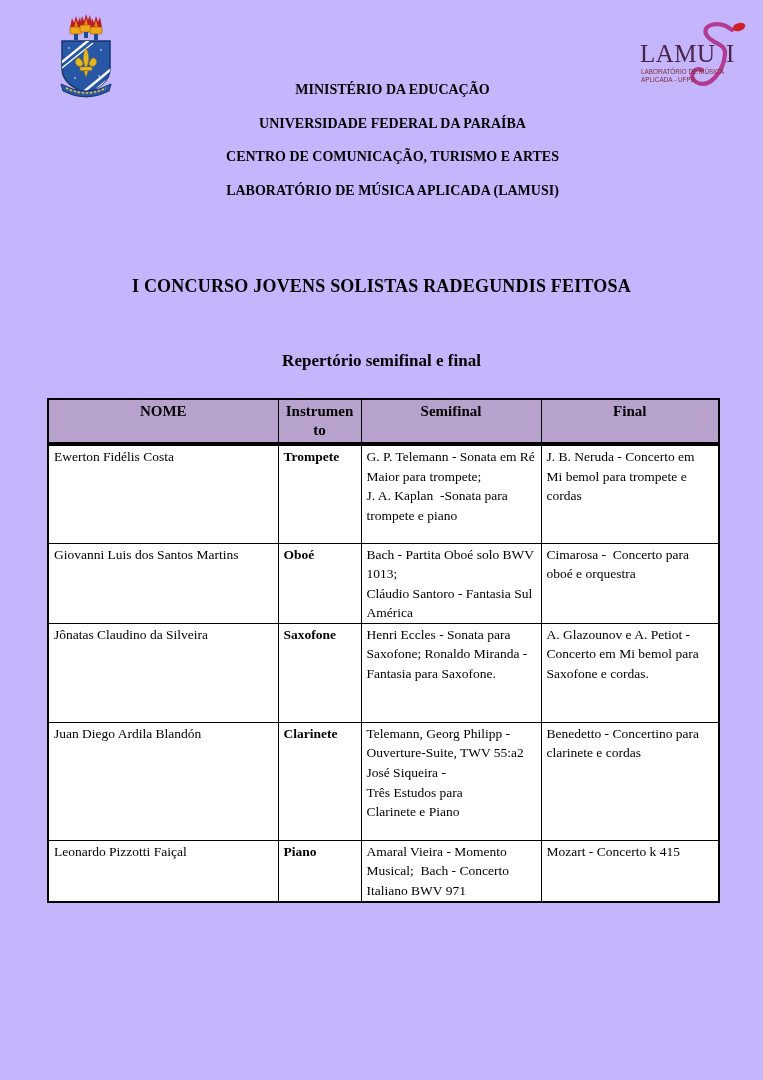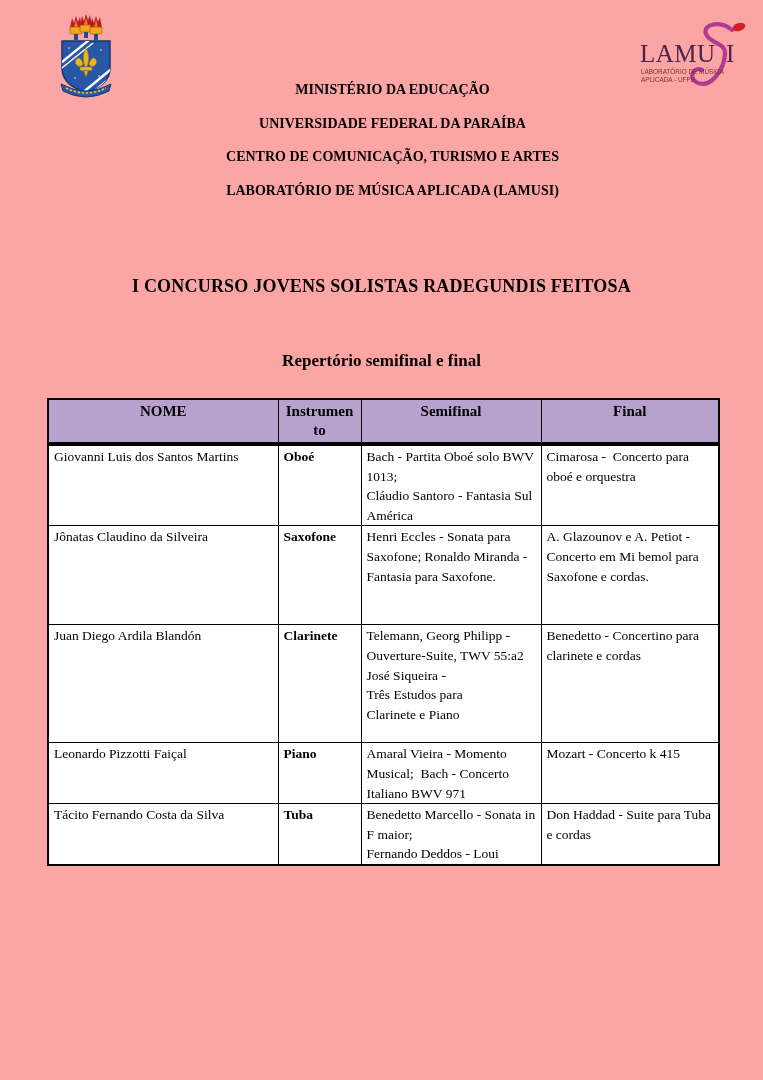--- a/index.html
+++ b/index.html
@@ -1,18 +1,18 @@
 <!DOCTYPE html>
 <html><head>
 <meta charset="utf-8">
 <style>
   html,body { margin:0; padding:0; background:#e8e8e8; }
   .page {
     position:relative; width:763px; height:1080px; margin:0 auto;
-    background:#fca5a5; overflow:hidden;
+    background:#c4b5fd; overflow:hidden;
     font-family:"Liberation Serif", serif; color:#000;
   }
   
   .crest { position:absolute; left:55px; top:14px; }
   .lamusi { position:absolute; left:636px; top:18px; }
   
   .header-lines {
     position:absolute; top:81px; left:0; width:100%;
     text-align:center; font-weight:bold; font-size:14px;padding-left:11px;
   }
@@ -138,20 +138,27 @@
         <col style="width:180px">
         <col style="width:178px">
     </colgroup>
     <tbody>
         <tr class="hdr">
       <th>NOME</th>
       <th class="th-instr">Instrumento</th>
       <th>Semifinal</th>
       <th>Final</th>
     </tr>
+    <tr class="r0">
+      <td>Ewerton Fidélis Costa</td>
+      <td class="cell-instr">Trompete</td>
+      <td>G. P. Telemann - Sonata em Ré Maior para trompete;
+J. A. Kaplan  -Sonata para trompete e piano</td>
+      <td>J. B. Neruda - Concerto em Mi bemol para trompete e cordas</td>
+    </tr>
     <tr class="r1">
       <td>Giovanni Luis dos Santos Martins</td>
       <td class="cell-instr">Oboé</td>
       <td>Bach - Partita Oboé solo BWV 1013;
 Cláudio Santoro - Fantasia Sul América</td>
       <td>Cimarosa -  Concerto para oboé e orquestra</td>
     </tr>
     <tr class="r2">
       <td>Jônatas Claudino da Silveira</td>
       <td class="cell-instr">Saxofone</td>
@@ -166,23 +173,16 @@
 Três Estudos para
 Clarinete e Piano</td>
       <td>Benedetto - Concertino para clarinete e cordas</td>
     </tr>
     <tr class="r4">
       <td>Leonardo Pizzotti Faiçal</td>
       <td class="cell-instr">Piano</td>
       <td>Amaral Vieira - Momento Musical;  Bach - Concerto Italiano BWV 971</td>
       <td>Mozart - Concerto k 415</td>
     </tr>
-    <tr class="r5">
-      <td>Tácito Fernando Costa da Silva</td>
-      <td class="cell-instr">Tuba</td>
-      <td>Benedetto Marcello - Sonata in F maior;
-Fernando Deddos - Loui</td>
-      <td>Don Haddad - Suite para Tuba e cordas</td>
-    </tr>
   </tbody>
     </table>
 
 </div>
 
 </body></html>

